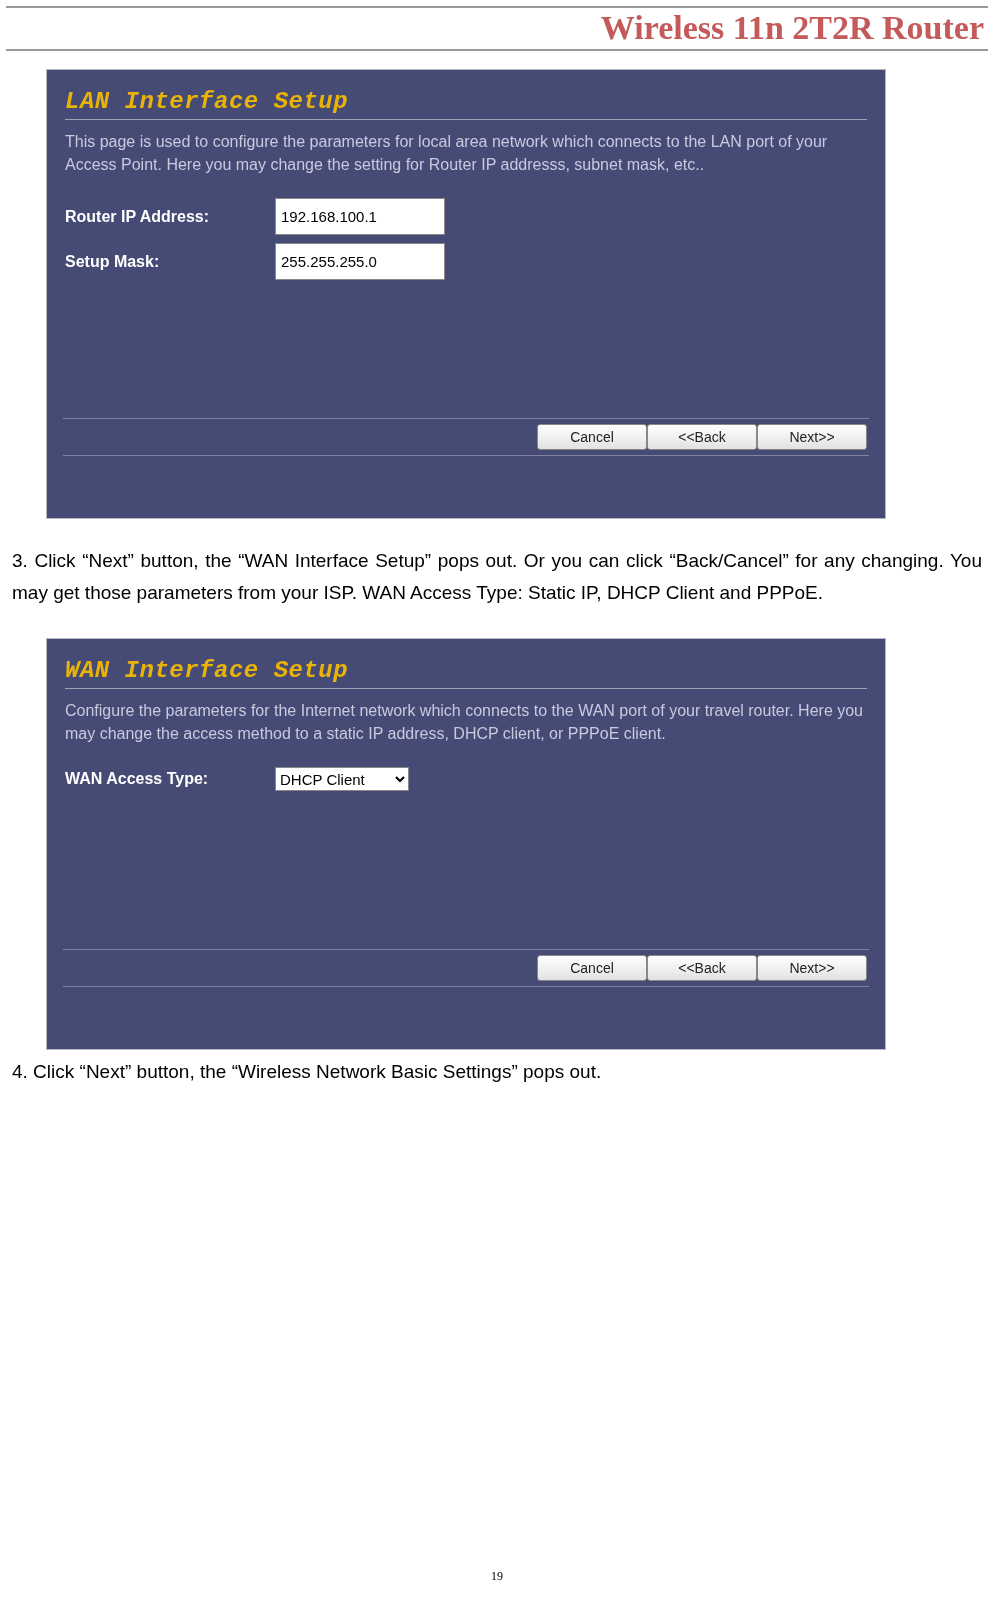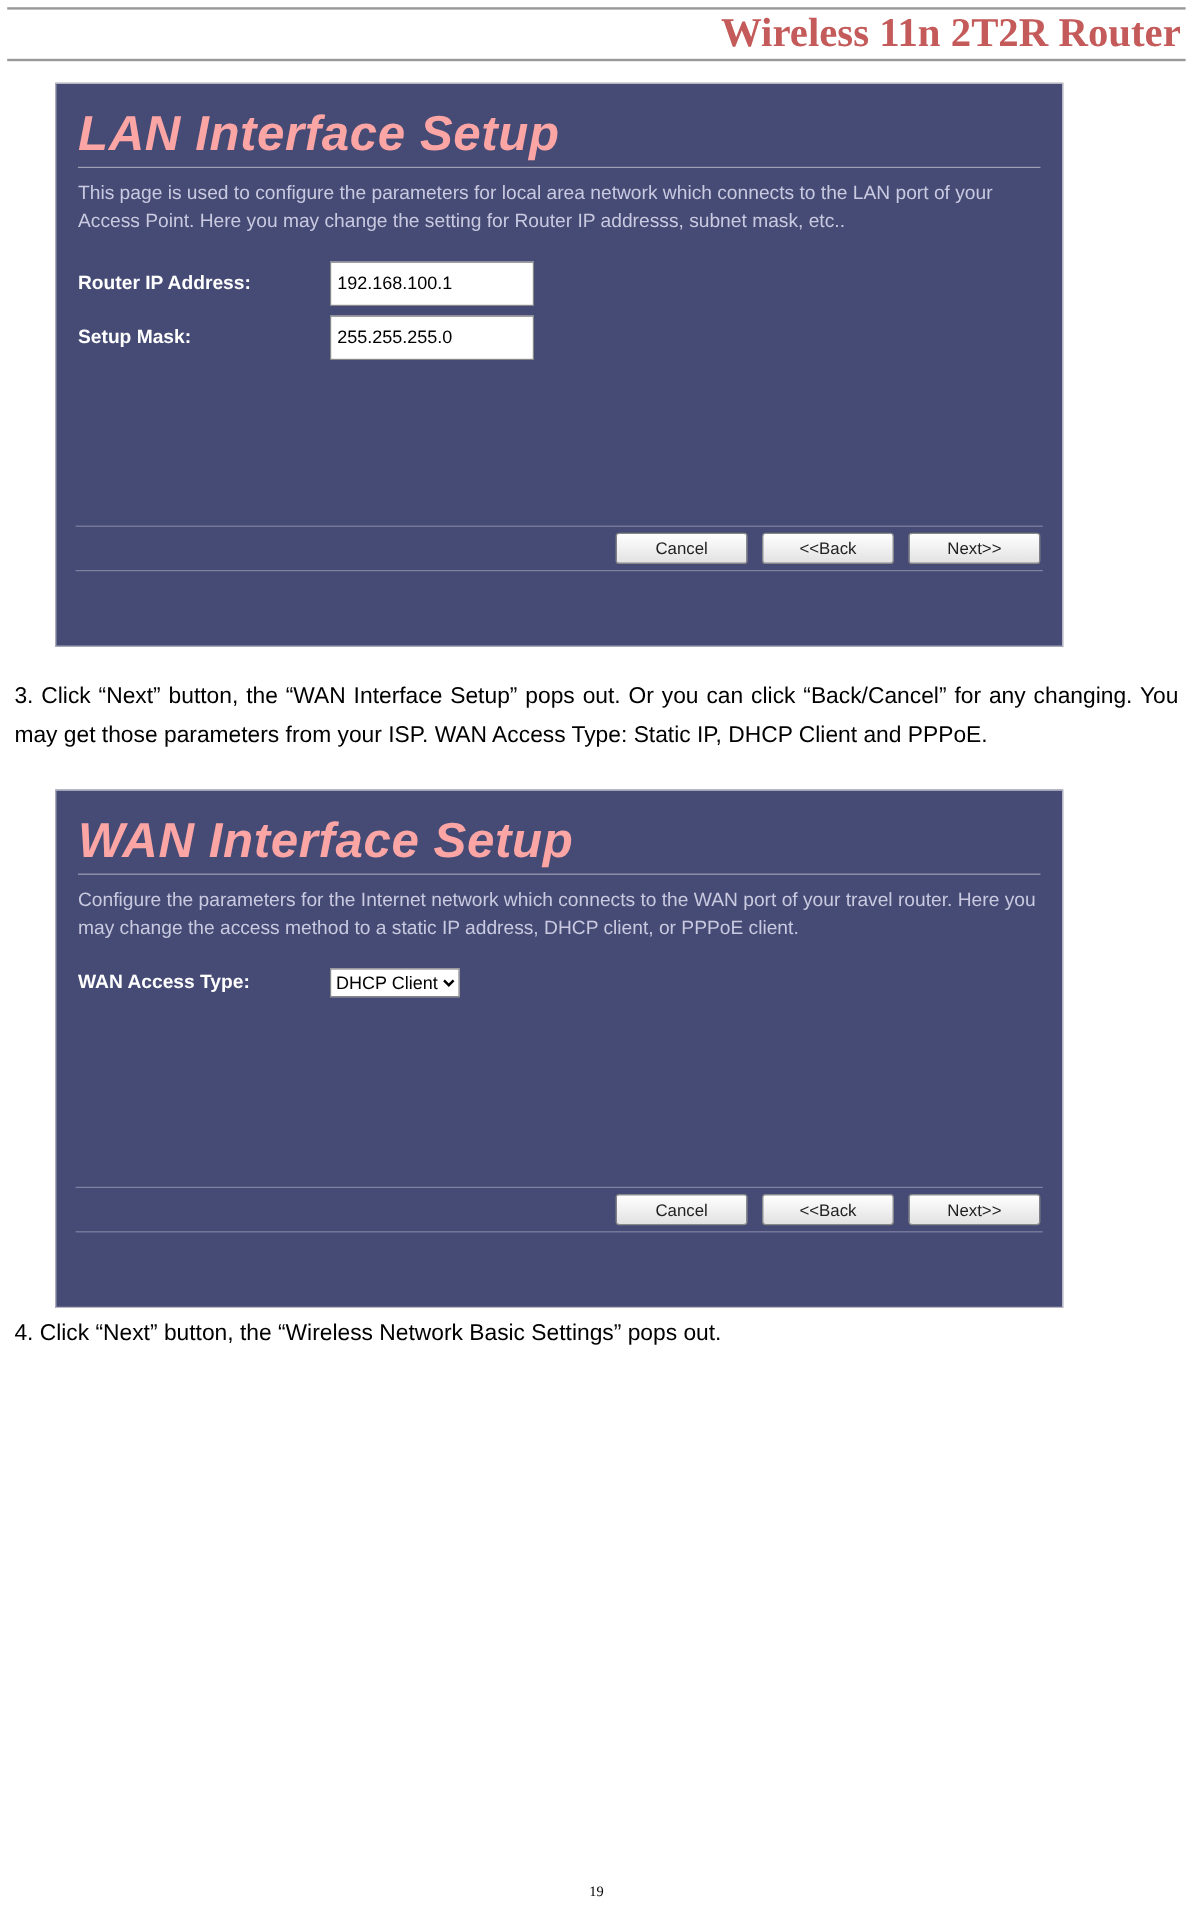--- a/index.html
+++ b/index.html
@@ -34,26 +34,27 @@
     width: 840px;
     background: #464b75;
     border: 1px solid #b8b8c4;
     padding: 14px 18px 18px 18px;
     color: #d0d0e6;
     font-family: Arial, sans-serif;
     font-size: 16px;
     position: relative;
   }
   .panel-title {
-    color: #fca5a5;
+    color: #eab308;
     font-style: italic;
     font-weight: bold;
-    font-size: 41px;
+    font-size: 24px;
     letter-spacing: 0.5px;
     margin: 4px 0 4px 0;
+    font-family: Liberation Mono, monospace;
   }
   .panel-title-rule {
     height: 1px;
     background: #9fa0b6;
     margin: 4px 0 10px 0;
   }
   .panel-desc {
     font-size: 16px;
     line-height: 1.45;
     color: #c9c9e0;
@@ -72,38 +73,37 @@
   }
   .text-input {
     width: 170px;
     height: 37px;
     padding: 1px 5px;
     font-size: 15px;
     border: 1px solid #888;
     background: #ffffff;
   }
   .select-input {
-    width: 108px;
+    width: 134px;
     height: 24px;
     font-size: 15px;
     border: 1px solid #888;
     background: #ffffff;
   }
   .panel-spacer-lan { height: 130px; }
   .panel-spacer-wan { height: 150px; }
   .btn-row-wrap {
     border-top: 1px solid #7f82a2;
     border-bottom: 1px solid #7f82a2;
     padding: 5px 0 5px 0;
     text-align: right;
     margin: 0 -2px;
   }
   .btn-row-inner {
     display: inline-flex;
-    gap: 12px;
     padding-right: 2px;
   }
   .btn {
     width: 110px;
     height: 26px;
     border: 1px solid #888;
     border-radius: 3px;
     background: linear-gradient(#ffffff, #e2e2e2);
     font-size: 14px;
     cursor: pointer;

